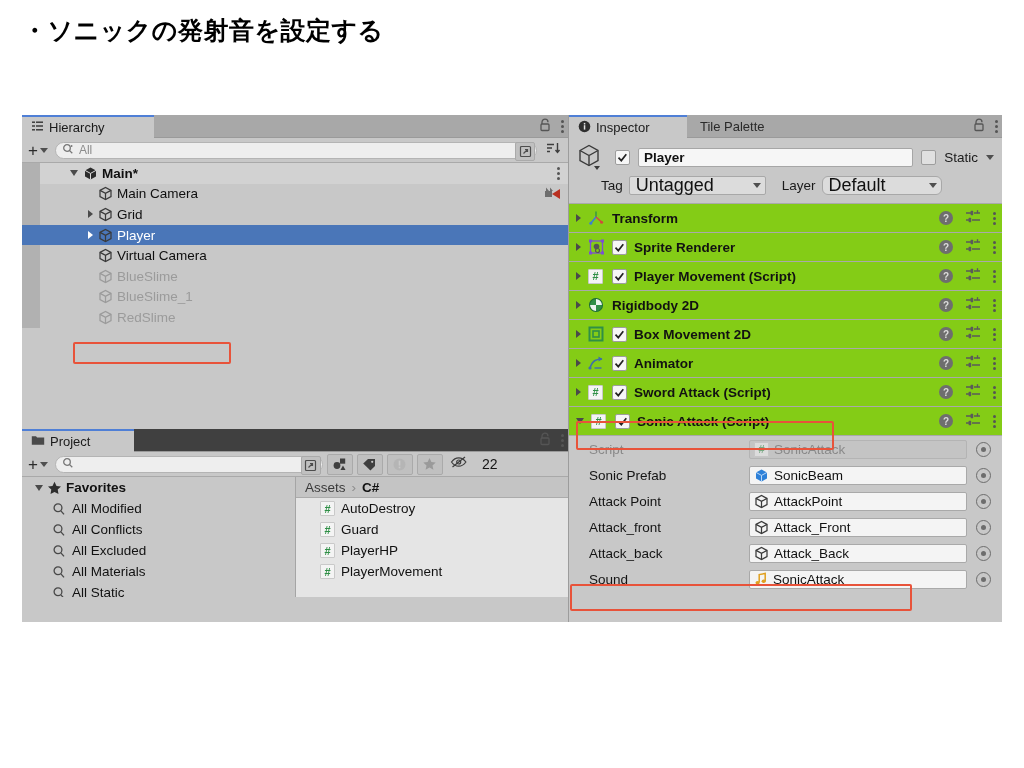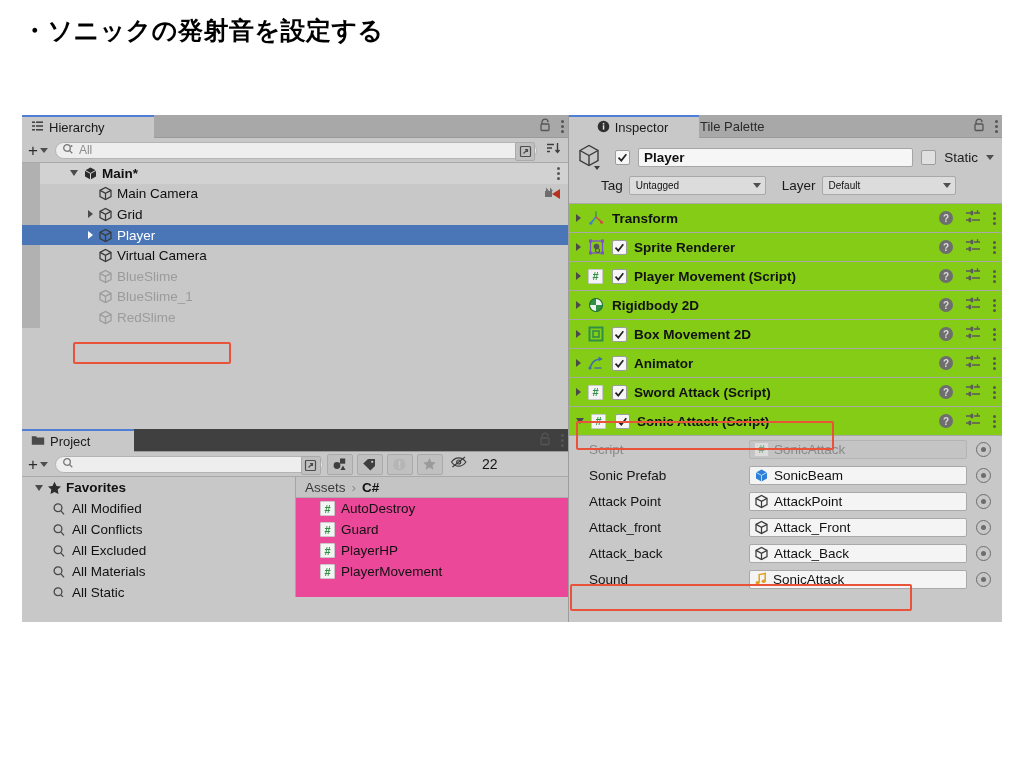--- a/index.html
+++ b/index.html
@@ -157,21 +157,21 @@
     overflow: hidden;
   }
   #fav-pane {
     width: 274px;
     background: #c8c8c8;
     border-right: 1px solid #a5a5a5;
     overflow: hidden;
   }
   #assets-pane {
     flex: 1;
-    background: #ec4899;
+    background: #e5e5e5;
     overflow: hidden;
   }
   .breadcrumb {
     height: 21px;
     display: flex; align-items: center; gap: 6px;
     padding-left: 9px;
     font-size: 13.5px;
     color: #3a3a3a;
     background: #c4c4c4;
     border-bottom: 1px solid #ababab;
@@ -250,21 +250,21 @@
     font-size: 13.5px;
     color: #1a1a1a;
   }
   .dropdown {
     height: 19px;
     background: #dcdcdc;
     border: 1px solid #a8a8a8;
     border-radius: 2px;
     display: flex; align-items: center; justify-content: space-between;
     padding: 0 4px 0 6px;
-    font-size: 10px;
+    font-size: 18px;
     color: #111111;
   }
   .caret {
     width: 0; height: 0;
     border-left: 4px solid transparent;
     border-right: 4px solid transparent;
     border-top: 5px solid #4f4f4f;
     flex: 0 0 auto;
   }
 
@@ -696,21 +696,21 @@
               <span>PlayerMovement</span>
             </div>
           </div>
       </div>
     </div>
   </div>
 
   <div id="right-column">
 
     <div class="tabbar">
-      <div class="tab active" style="left:0;width:130px;justify-content:center;">
+      <div class="tab active" style="left:0;width:118px;">
         <span>
           <svg width="13" height="13" viewBox="0 0 13 13">
               <circle cx="6.5" cy="6.5" r="5.8" fill="#2f2f2f"></circle>
               <rect x="5.8" y="5.2" width="1.5" height="4.4" fill="#e2e2e2"></rect>
               <rect x="5.8" y="2.9" width="1.5" height="1.6" fill="#e2e2e2"></rect>
             </svg>
         </span>
         <span>Inspector</span>
       </div>
       <div class="tab inactive" style="left:122px;">
@@ -752,21 +752,21 @@
         <span class="static-label">Static</span>
         <span class="caret"></span>
       </div>
       <div class="insp-tag-row">
         <span>Tag</span>
         <span class="dropdown" style="width:137px;">
           <span>Untagged</span>
           <span class="caret"></span>
         </span>
         <span style="margin-left:10px;">Layer</span>
-        <span class="dropdown" style="width:134px;">
+        <span class="dropdown" style="width:120px;border-radius:6px;">
           <span>Default</span>
           <span class="caret"></span>
         </span>
       </div>
     </div>
 
     <div id="component-list">
         <div class="comp-row">
           <span class="tri"></span>
           <span style="display:flex;align-items:center;width:17px;">

